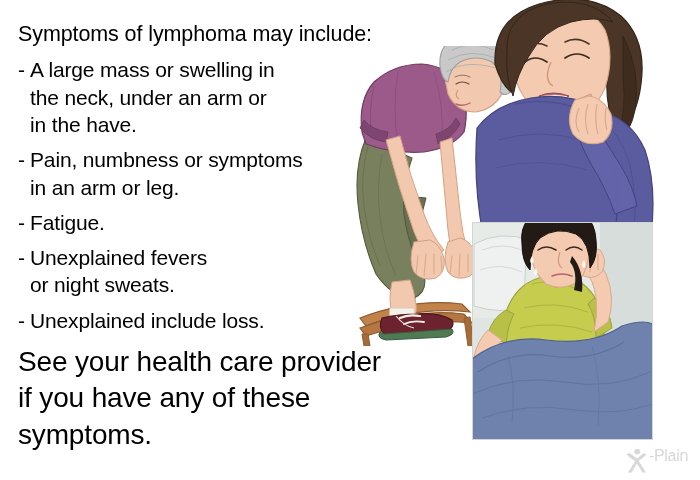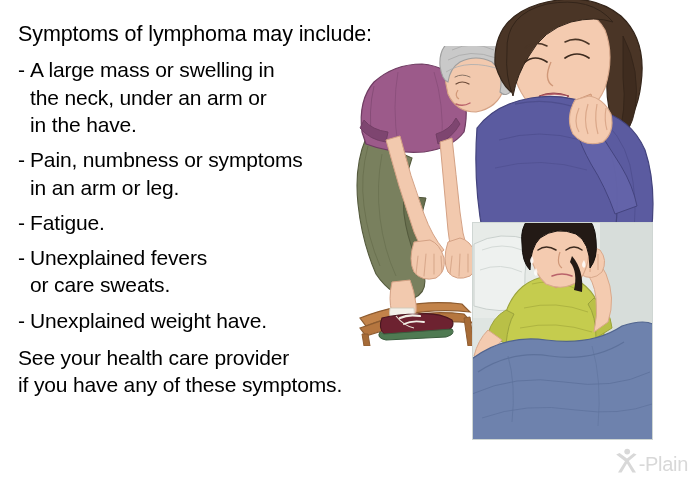--- a/index.html
+++ b/index.html
@@ -17,33 +17,33 @@
     font-size:21.5px;color:#000;line-height:1.18;white-space:nowrap;
     margin:0 0 9px 0;letter-spacing:-0.1px;
   }
   .bullet{
     display:flex;font-size:21px;color:#000;line-height:1.30;
     margin:0 0 8px 0;letter-spacing:-0.15px;
   }
   .bullet .dash{width:12px;flex:0 0 12px;}
   .bullet .btext{flex:1 1 auto;white-space:pre-line;}
   .closing{
-    font-size:21px;color:#000;line-height:1.30;white-space:pre-line;
+    font-size:28px;color:#000;line-height:1.30;white-space:pre-line;
     margin:10px 0 0 0;letter-spacing:-0.15px;
   }
 
   
   .art{position:absolute;inset:0;z-index:2;}
   .art svg{position:absolute;}
 
   
   .logo{
     position:absolute;right:12px;bottom:6px;z-index:8;
-    display:flex;align-items:flex-end;gap:1px;
-    color:#d8d8d8;font-size:20px;letter-spacing:-0.3px;
+    display:flex;align-items:flex-start;gap:1px;
+    color:#d8d8d8;font-size:16px;letter-spacing:-0.3px;
   }
   .logo .mark{width:24px;height:26px;display:block;}
   .logo .word{color:#d8d8d8;line-height:1;}
 </style>
 </head>
 <body>
 
 <div id="page">
 
   <div class="art">
@@ -236,26 +236,26 @@
     </div>
 
     <div class="bullet">
       <span class="dash">-</span>
       <span class="btext">Fatigue.</span>
     </div>
 
     <div class="bullet">
       <span class="dash">-</span>
       <span class="btext">Unexplained fevers
-or care sweats.</span>
-    </div>
-
-    <div class="bullet">
-      <span class="dash">-</span>
-      <span class="btext">Unexplained weight have.</span>
+or night sweats.</span>
+    </div>
+
+    <div class="bullet">
+      <span class="dash">-</span>
+      <span class="btext">Unexplained include loss.</span>
     </div>
 
     <p class="closing">See your health care provider
 if you have any of these symptoms.</p>
   </div>
 
   <div class="logo">
     <svg class="mark" viewBox="0 0 24 26">
       <circle cx="13.2" cy="3.6" r="2.9" fill="#d8d8d8"></circle>
       <path d="M2.2 6.4 L11.0 13.2 L4.0 24.6 L7.6 24.6 L13.0 15.6 L18.4 24.6 L22.0 24.6 L14.8 13.0 L22.6 6.6

